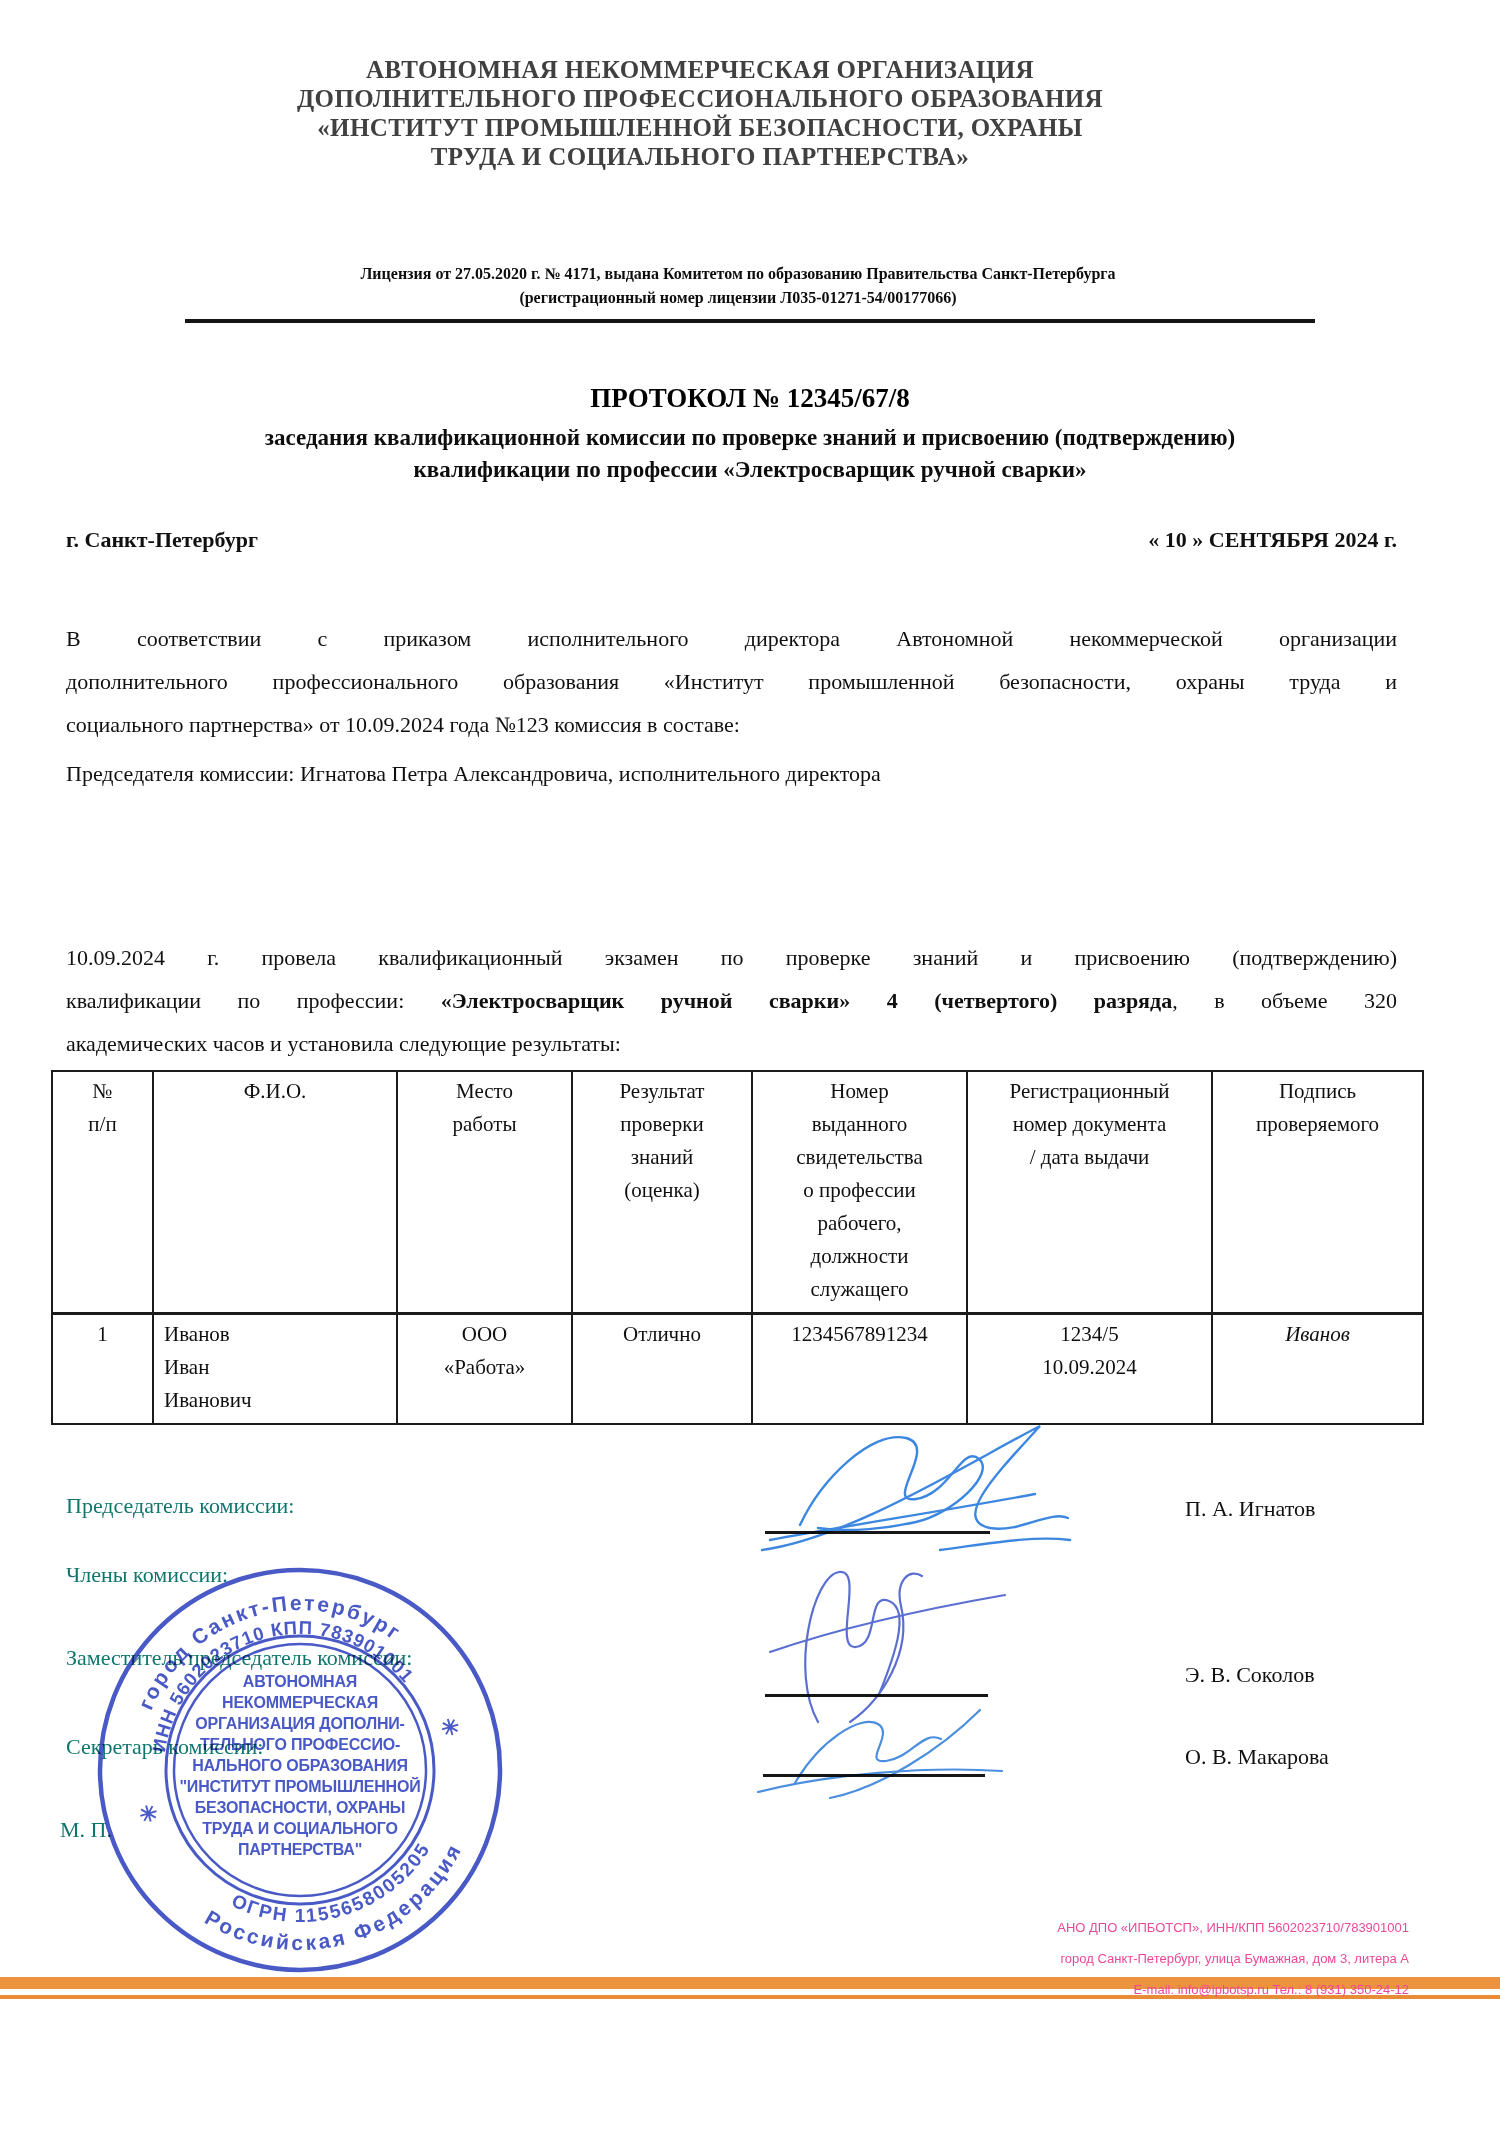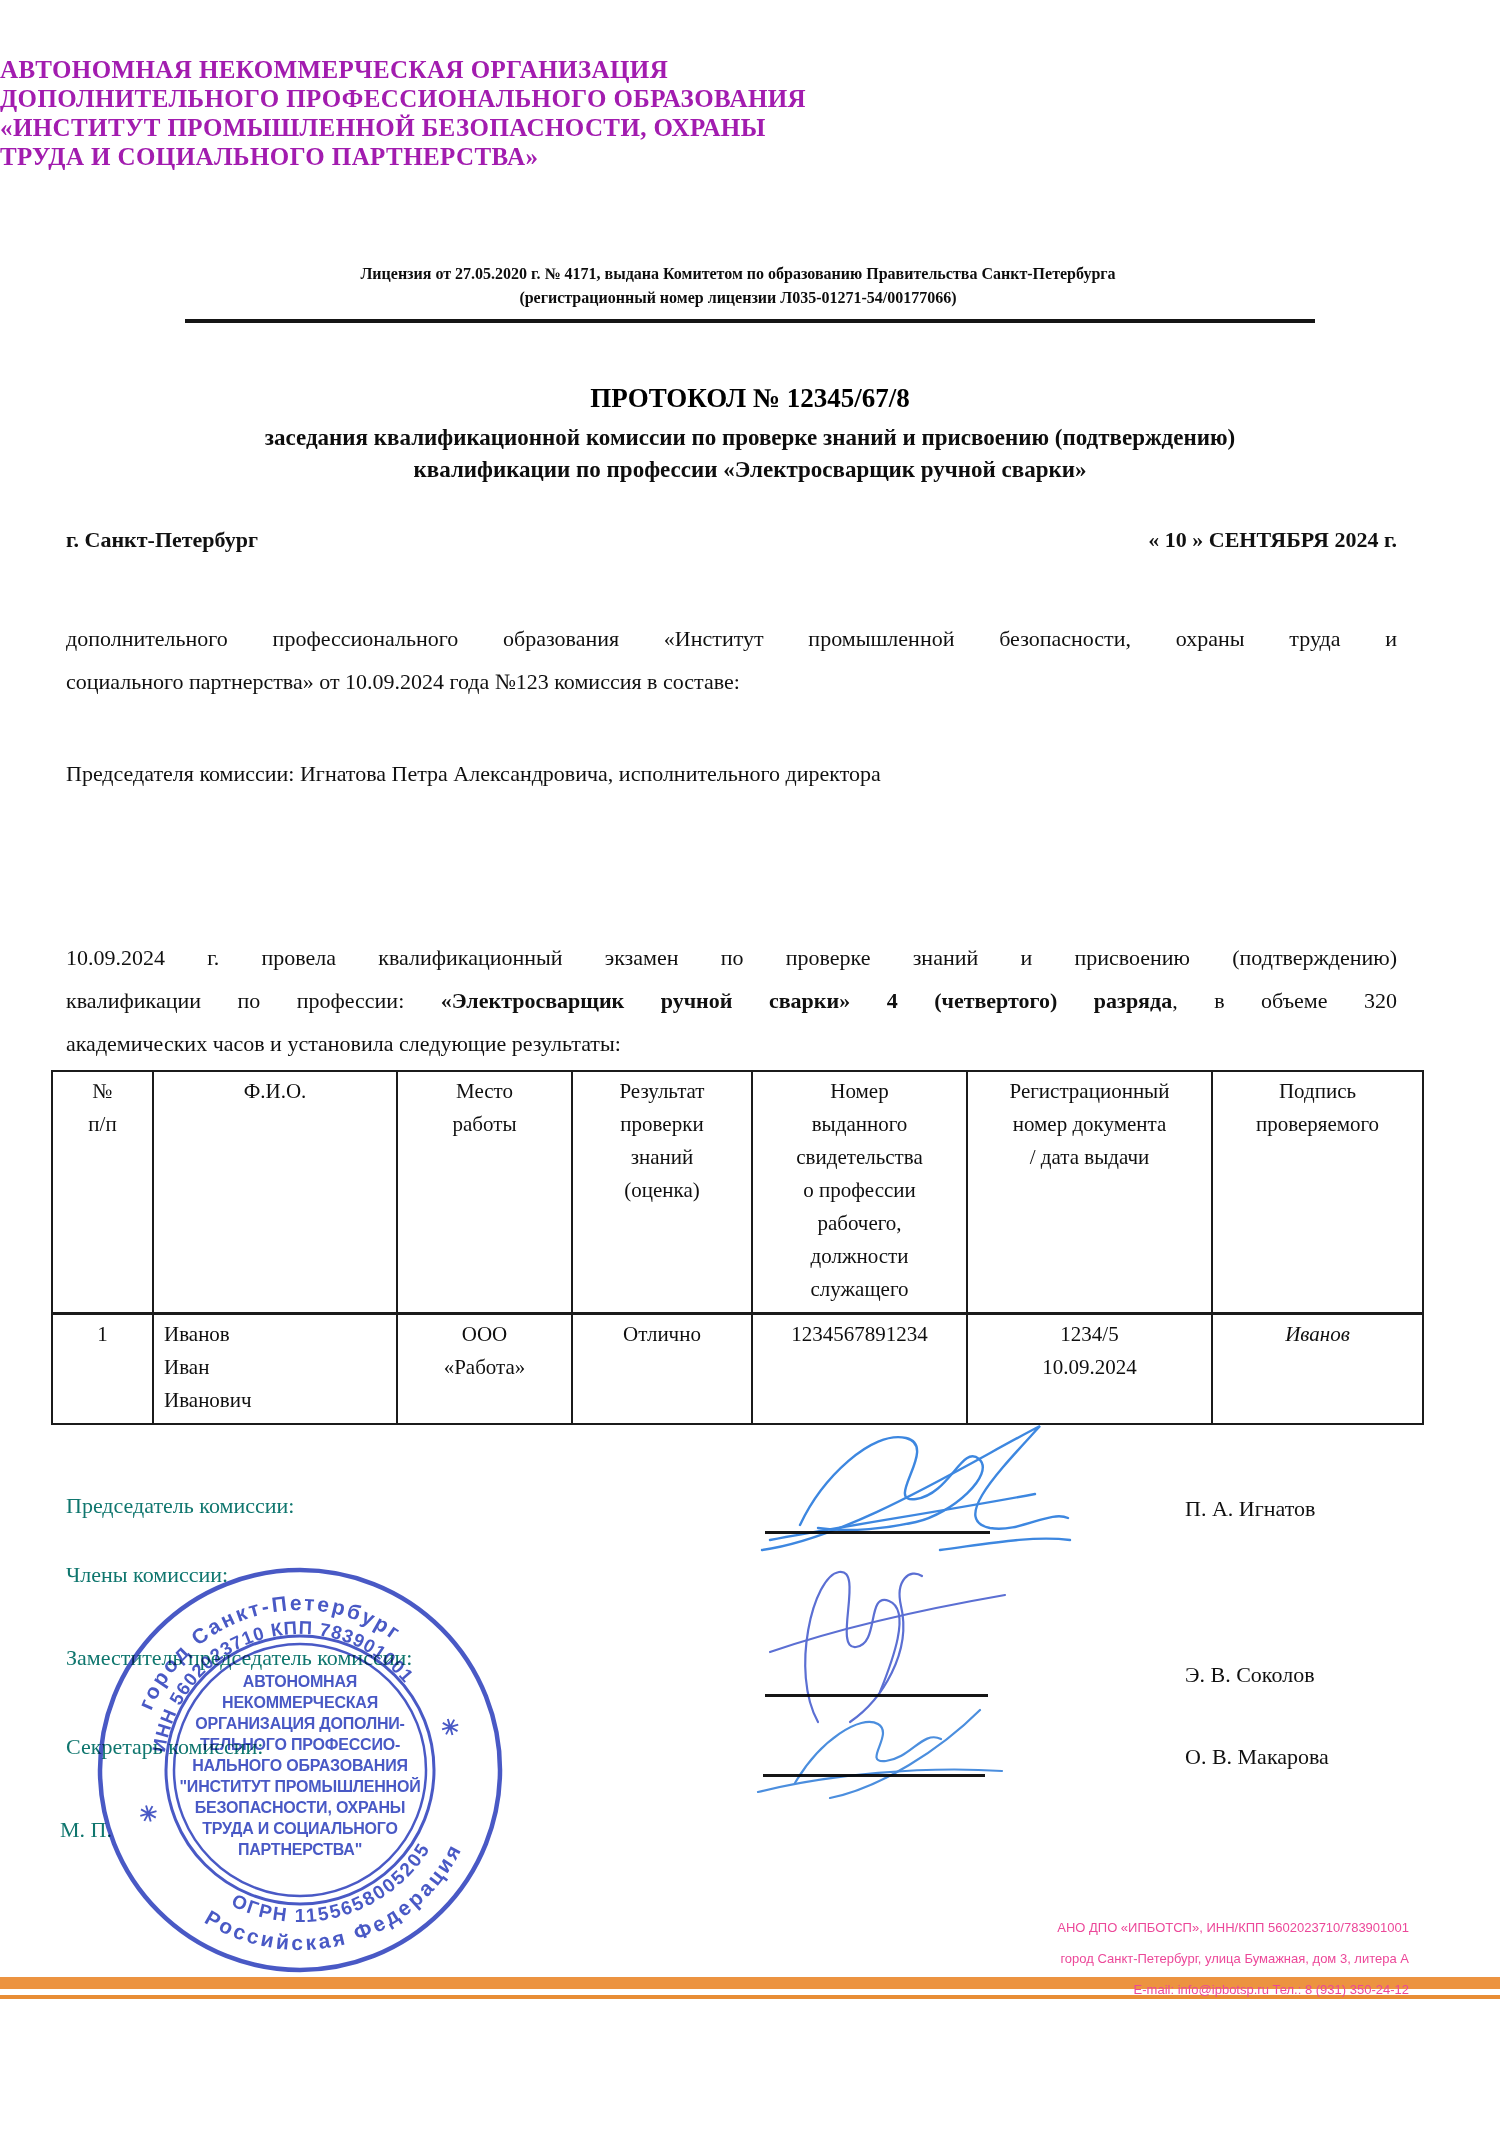--- a/index.html
+++ b/index.html
@@ -1,20 +1,20 @@
 <!DOCTYPE html>
 <html><head>
 <meta charset="utf-8">
 <style>
   html,body{margin:0;padding:0;background:#fff;}
   .page{position:relative;width:1500px;height:2141px;background:#ffffff;overflow:hidden;
         font-family:"Liberation Serif", serif;color:#111;}
   .abs{position:absolute;}
   .bold{font-weight:bold;}
-  .org-header{left:0;top:55px;width:1400px;margin-left:0;font-weight:bold;font-size:25px;line-height:29px;text-align:left;letter-spacing:.4px;color:#a21caf;}
+  .org-header{left:0;top:55px;width:1400px;margin-left:0;font-weight:bold;font-size:25px;line-height:29px;text-align:center;letter-spacing:.4px;color:#404040;}
   .license{left:0;top:262px;width:1476px;text-align:center;font-weight:bold;font-size:16px;line-height:24px;color:#0d0d0d;}
   .rule{left:185px;top:319px;width:1130px;height:4px;background:#151515;}
   .ptitle{left:0;top:383px;width:1500px;text-align:center;font-weight:bold;font-size:27px;color:#000000;}
   .subtitle{left:100px;top:422px;width:1300px;text-align:center;font-weight:bold;font-size:23px;line-height:32px;color:#0d0d0d;}
   .dateline{left:66px;top:527px;width:1331px;font-weight:bold;font-size:22px;}
   .dateline .city{float:left;text-align:right;}
   .dateline .date{float:right;}
   .bodyblock{left:66px;width:1331px;font-size:22px;color:#101010;}
   .jline{line-height:43px;text-align:justify;text-align-last:justify;}
   .nline{line-height:43px;}
@@ -60,20 +60,21 @@
     <div>заседания квалификационной комиссии по проверке знаний и присвоению (подтверждению)</div>
     <div>квалификации по профессии «Электросварщик ручной сварки»</div>
   </div>
 
   <div class="abs dateline">
     <span class="city">г. Санкт-Петербург</span>
     <span class="date">« 10 » СЕНТЯБРЯ 2024 г.</span>
   </div>
 
   <div class="abs bodyblock" style="top:617px;">
+    <div class="jline">В соответствии с приказом исполнительного директора Автономной некоммерческой организации</div>
     <div class="jline">дополнительного профессионального образования «Институт промышленной безопасности, охраны труда и</div>
     <div class="nline">социального партнерства» от 10.09.2024 года №123 комиссия в составе:</div>
   </div>
 
   <div class="abs bodyblock nline" style="top:752px;">Председателя комиссии: Игнатова Петра Александровича, исполнительного директора</div>
 
 
   <div class="abs bodyblock" style="top:936px;">
     <div class="jline">10.09.2024 г. провела квалификационный экзамен по проверке знаний и присвоению (подтверждению)</div>
     <div class="jline">

